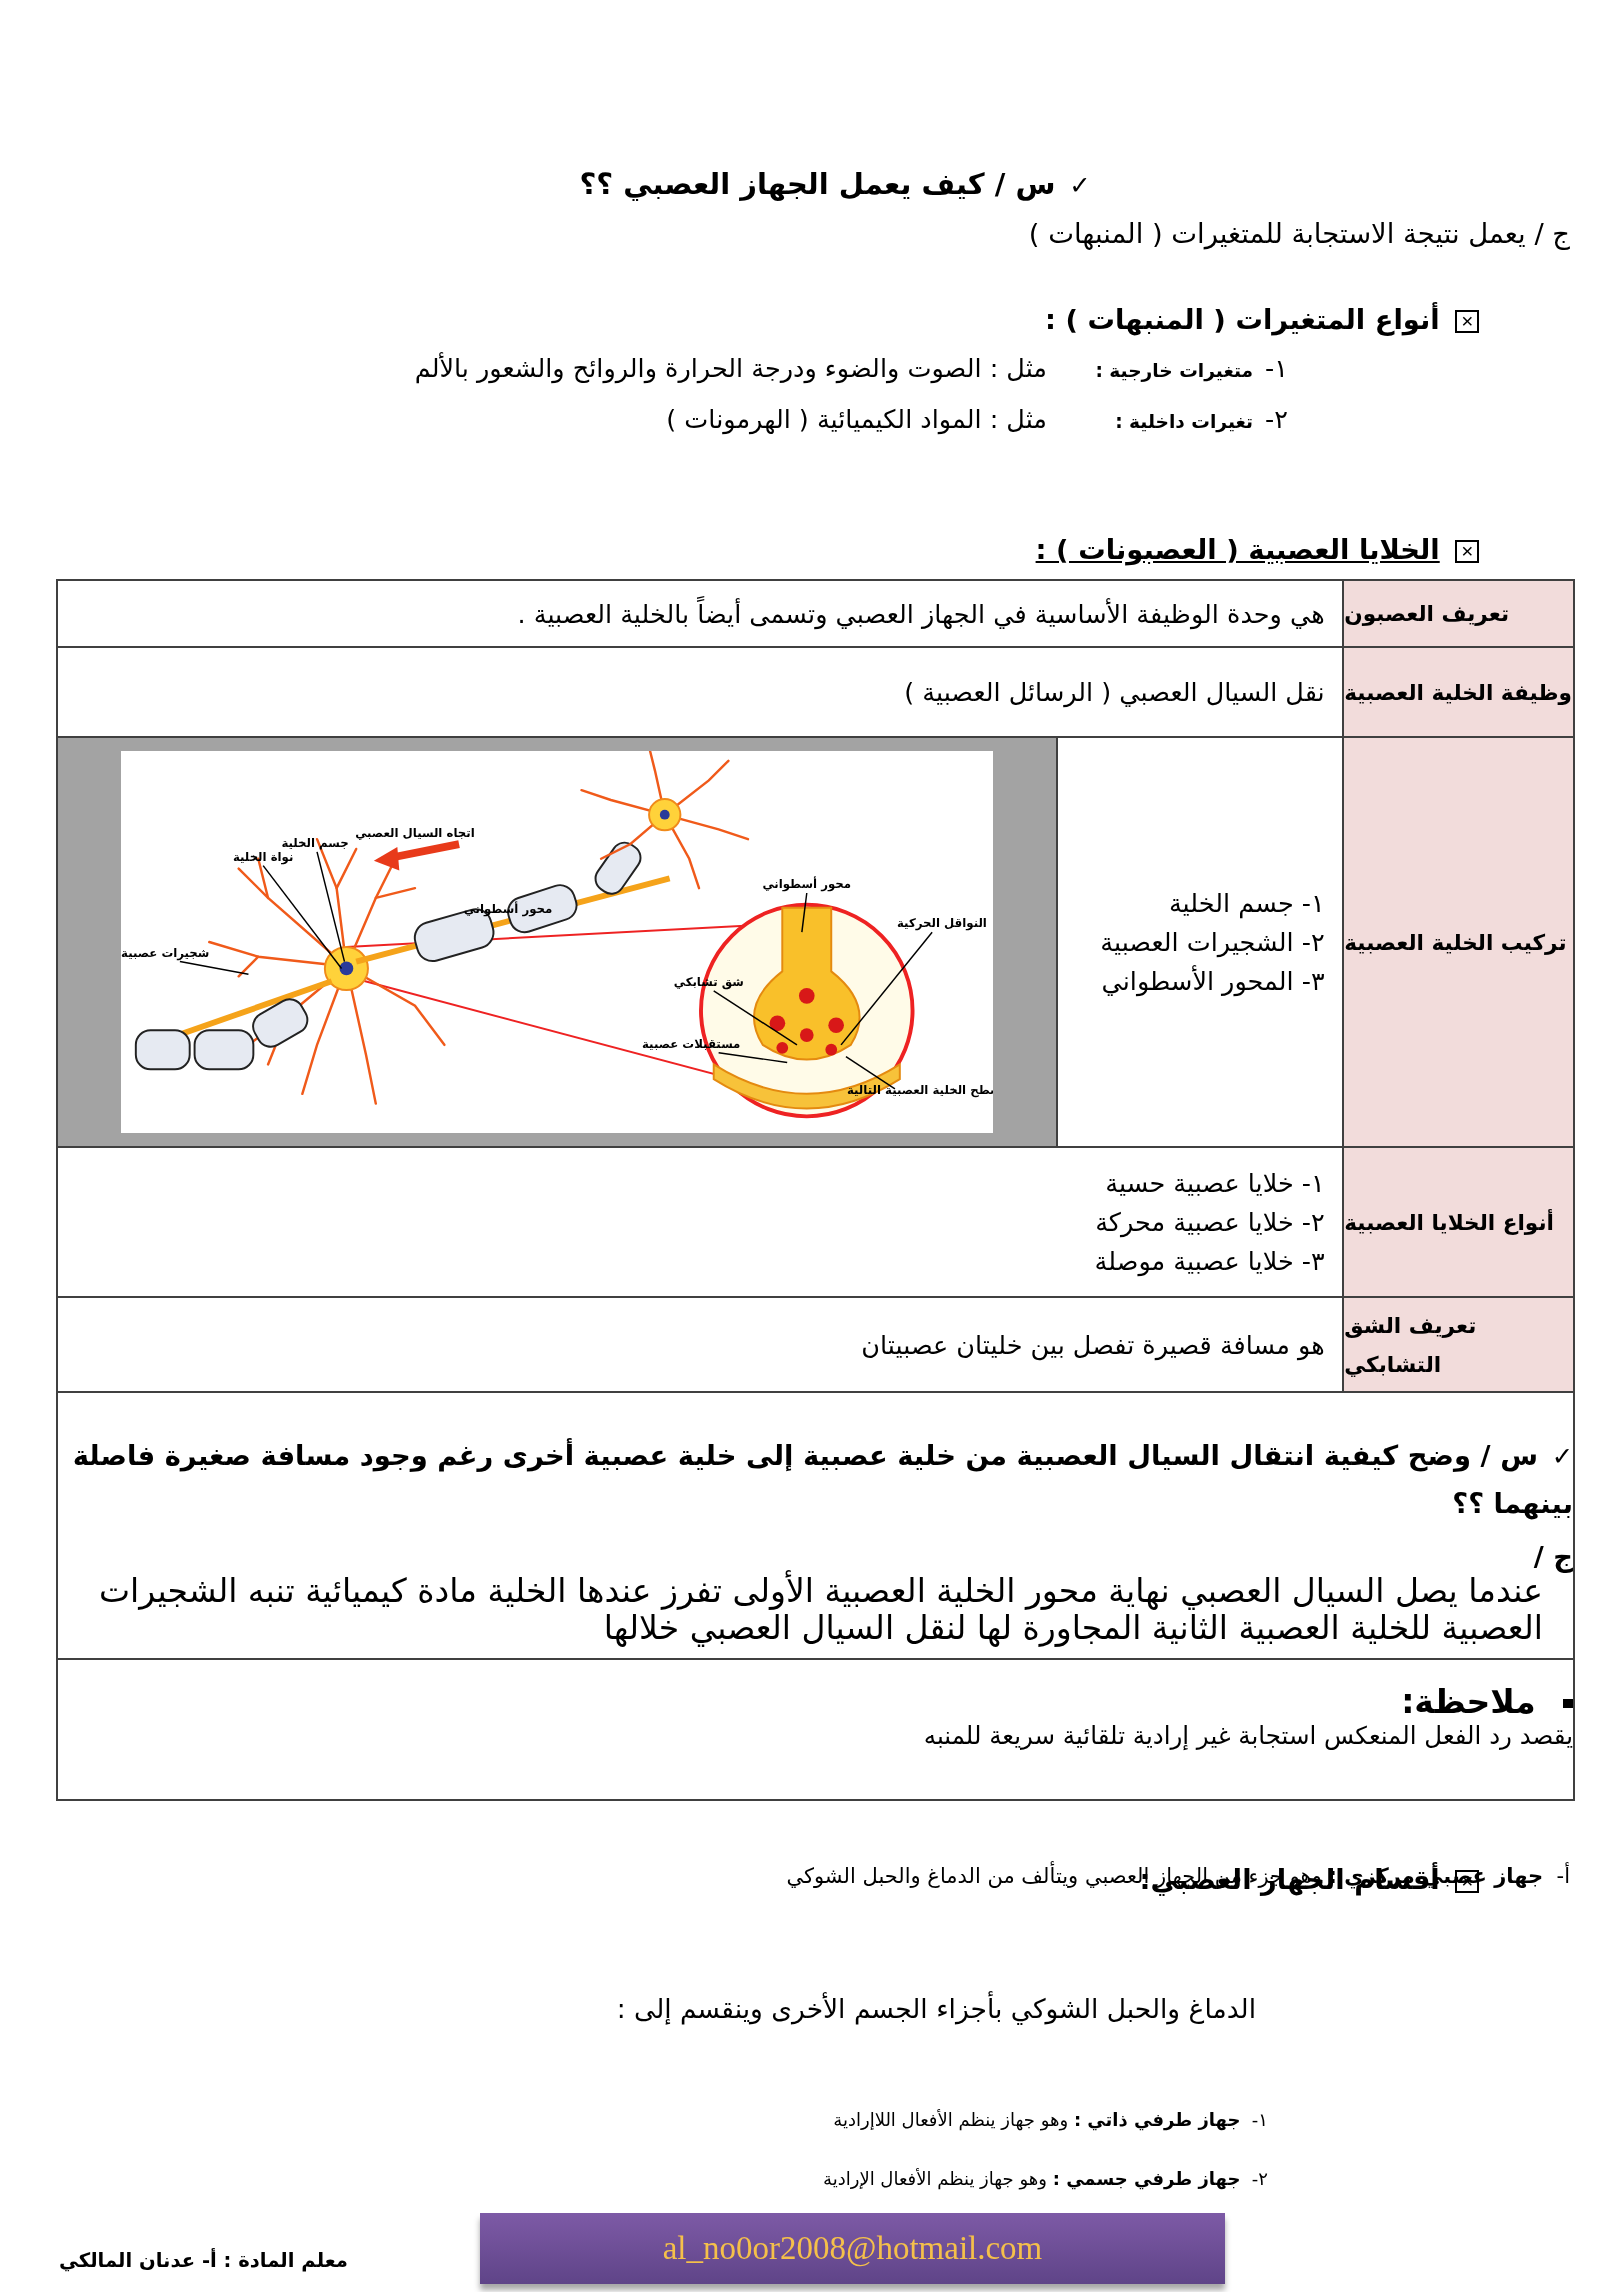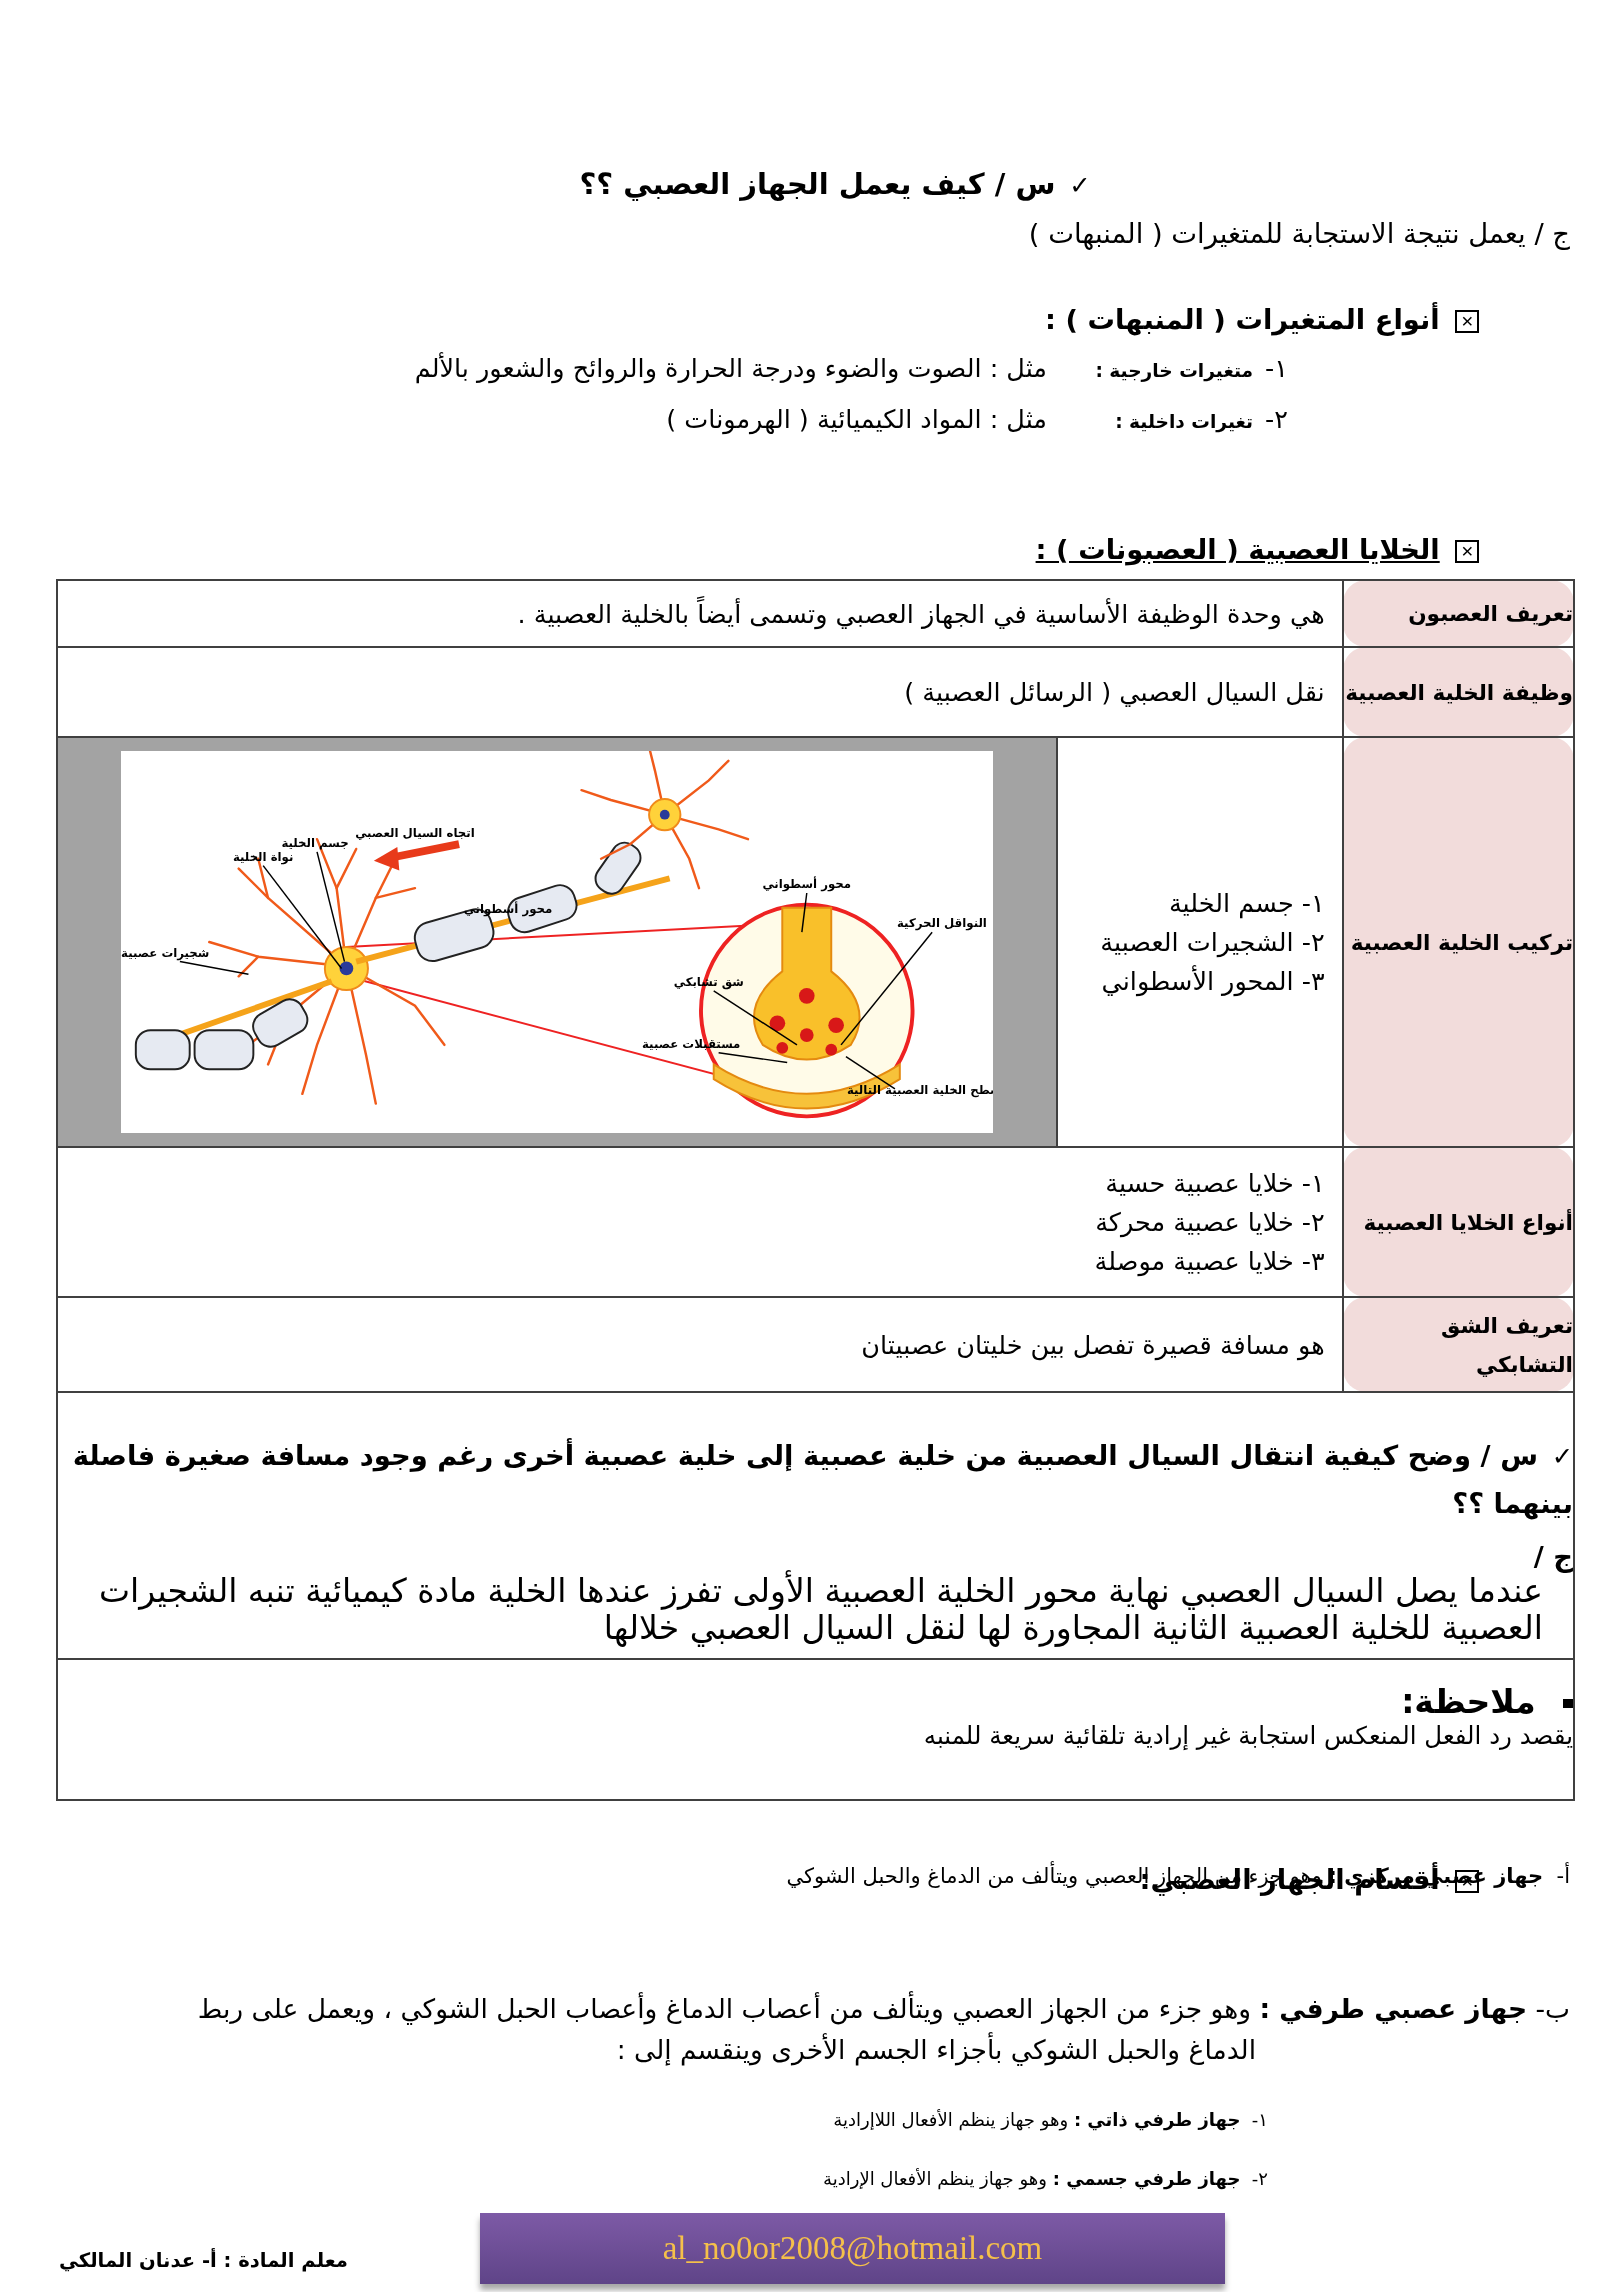--- a/index.html
+++ b/index.html
@@ -23,21 +23,21 @@
   .type-row .lbl { display:inline-block; width:206px; font-size:18.6px; font-weight:bold; }
   #type1 { top:353px; }
   #type2 { top:404px; }
 
   
   #neur-head { right:142px; top:534px; width:980px; font-size:27.4px;text-decoration:underline; }
 
   
   #ntable { left:56px; top:579px; width:1519px; border-collapse:collapse; direction:rtl; }
   #ntable td { border:2.9px solid #404040; vertical-align:middle; padding:0; }
-  #ntable td.lab { background:#f2dcdb; width:227px; text-align:right; font-weight:bold; font-size:21.6px; line-height:39px;border-radius:23px; }
+  #ntable td.lab { background:#f2dcdb; width:227px; text-align:left; font-weight:bold; font-size:21.6px; line-height:39px; }
   #ntable td.val { font-size:25.5px; padding-right:17.6px; text-align:right; }
   .r1 { height:67px; }
   .r2 { height:90px; }
   .r3 { height:410px; }
   .r4 { height:150px; }
   .r5 { height:95px; }
   .list-line { line-height:39px; }
   .imgcell { width:990px; background:#a3a3a3; }
   .imgwrap { width:872px; height:382px; margin:0 auto; background:#fff; }
 
@@ -228,21 +228,20 @@
 </tbody>
   </table>
 
 <div class="abs rtl bold" id="div-head">
   <span class="boxx">✕</span><span>أقسام الجهاز العصبي:</span>
 </div>
 <div class="abs rtl" id="div-a">
   <span>أ-</span>&nbsp;&nbsp;<span class="bold">جهاز عصبي مركزي :</span> <span>وهو جزء من الجهاز العصبي ويتألف من الدماغ والحبل الشوكي</span>
 </div>
 <div class="abs rtl" id="div-b">
-  <div><span>ب-</span> <span class="bold">جهاز عصبي طرفي :</span> <span>وهو جزء من الجهاز العصبي ويتألف من أعصاب الدماغ وأعصاب الحبل الشوكي ، ويعمل على ربط</span></div>
   <div class="cont">الدماغ والحبل الشوكي بأجزاء الجسم الأخرى وينقسم إلى :</div>
 </div>
 <div class="abs rtl sub" id="sub1">
   <span>١-</span>&nbsp;&nbsp;<span class="bold">جهاز طرفي ذاتي :</span> <span>وهو جهاز ينظم الأفعال اللاإرادية</span>
 </div>
 <div class="abs rtl sub" id="sub2">
   <span>٢-</span>&nbsp;&nbsp;<span class="bold">جهاز طرفي جسمي :</span> <span>وهو جهاز ينظم الأفعال الإرادية</span>
 </div>
 
 <div class="abs" id="footer-teacher">معلم المادة : أ- عدنان المالكي</div>

